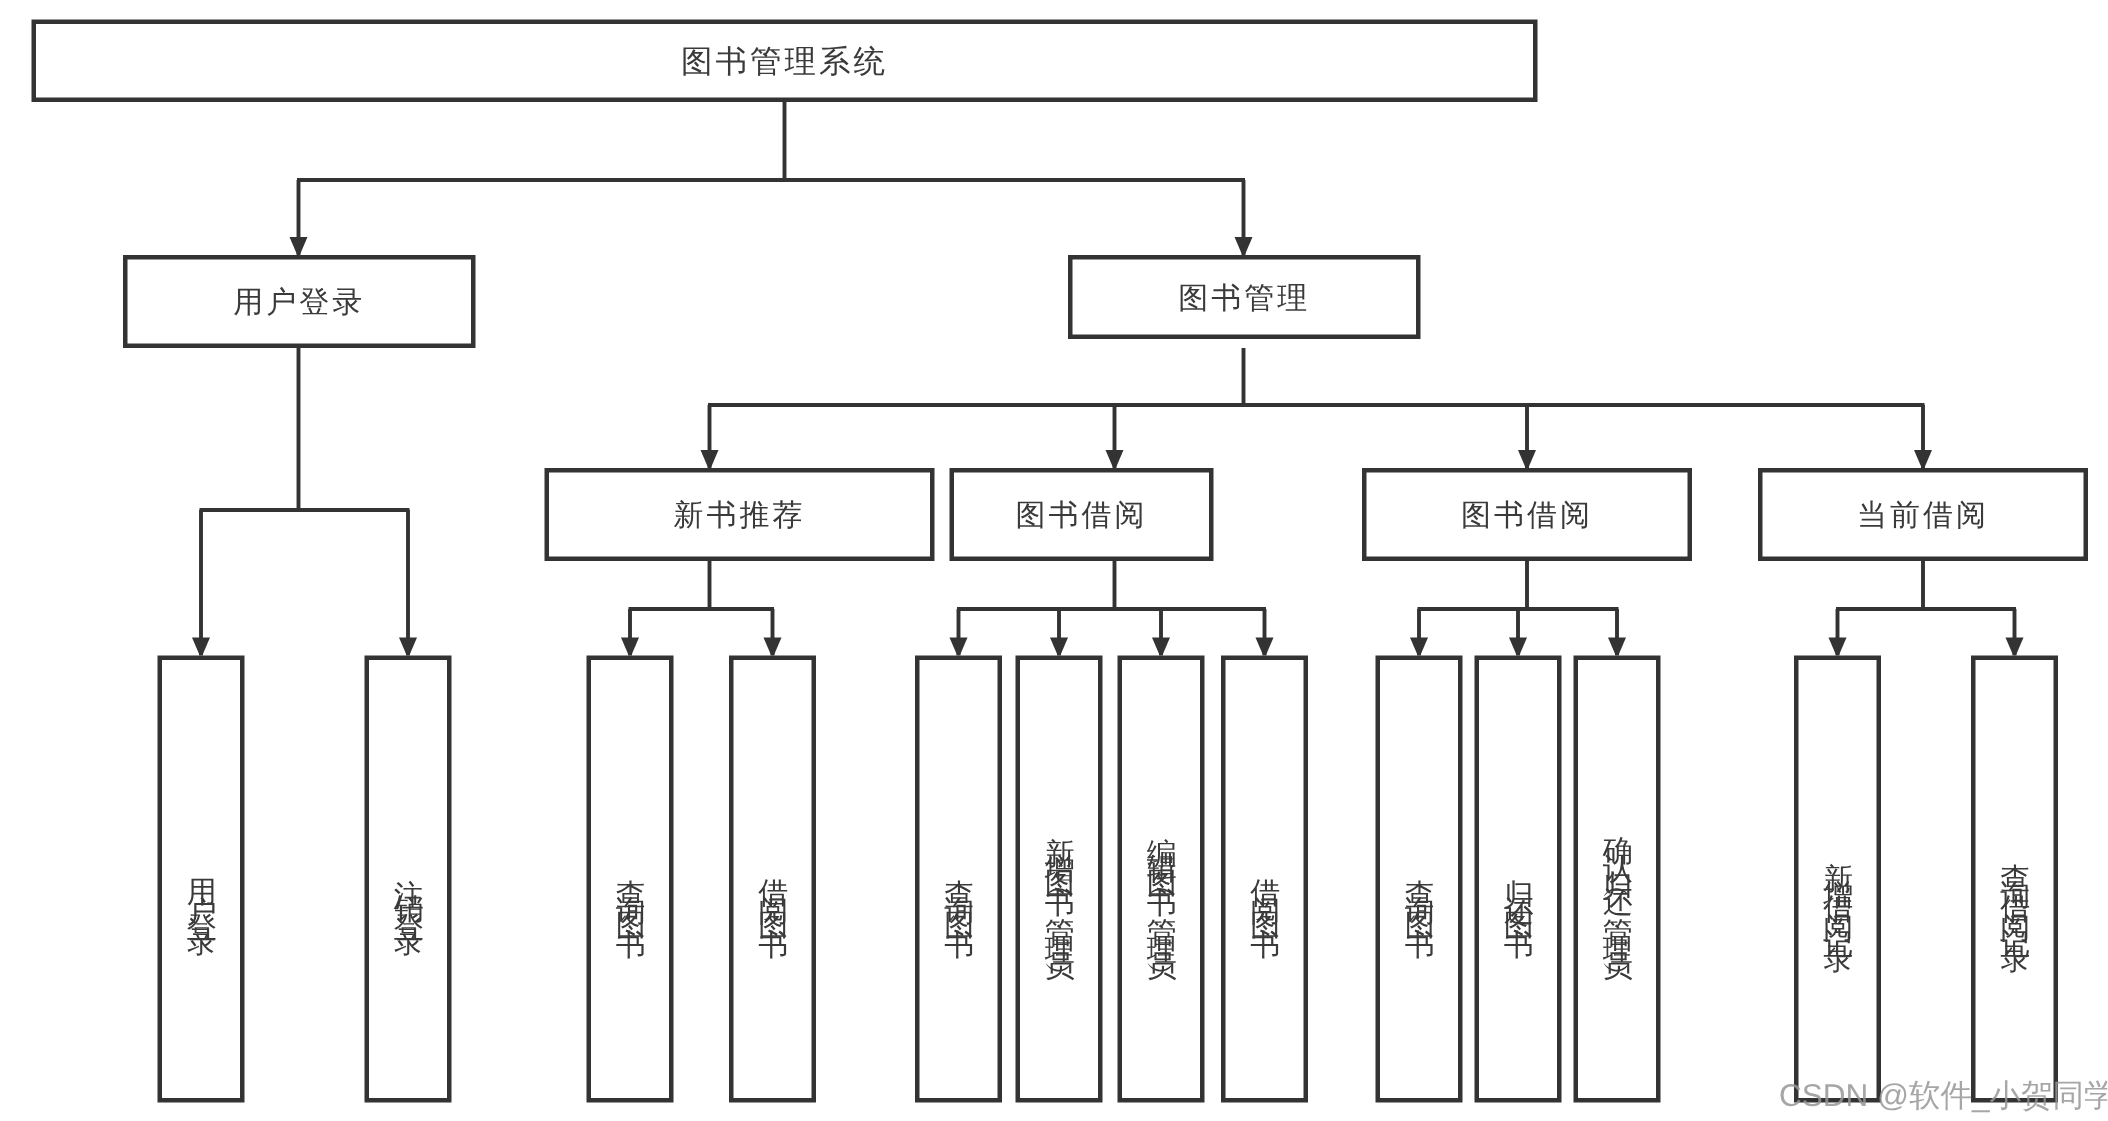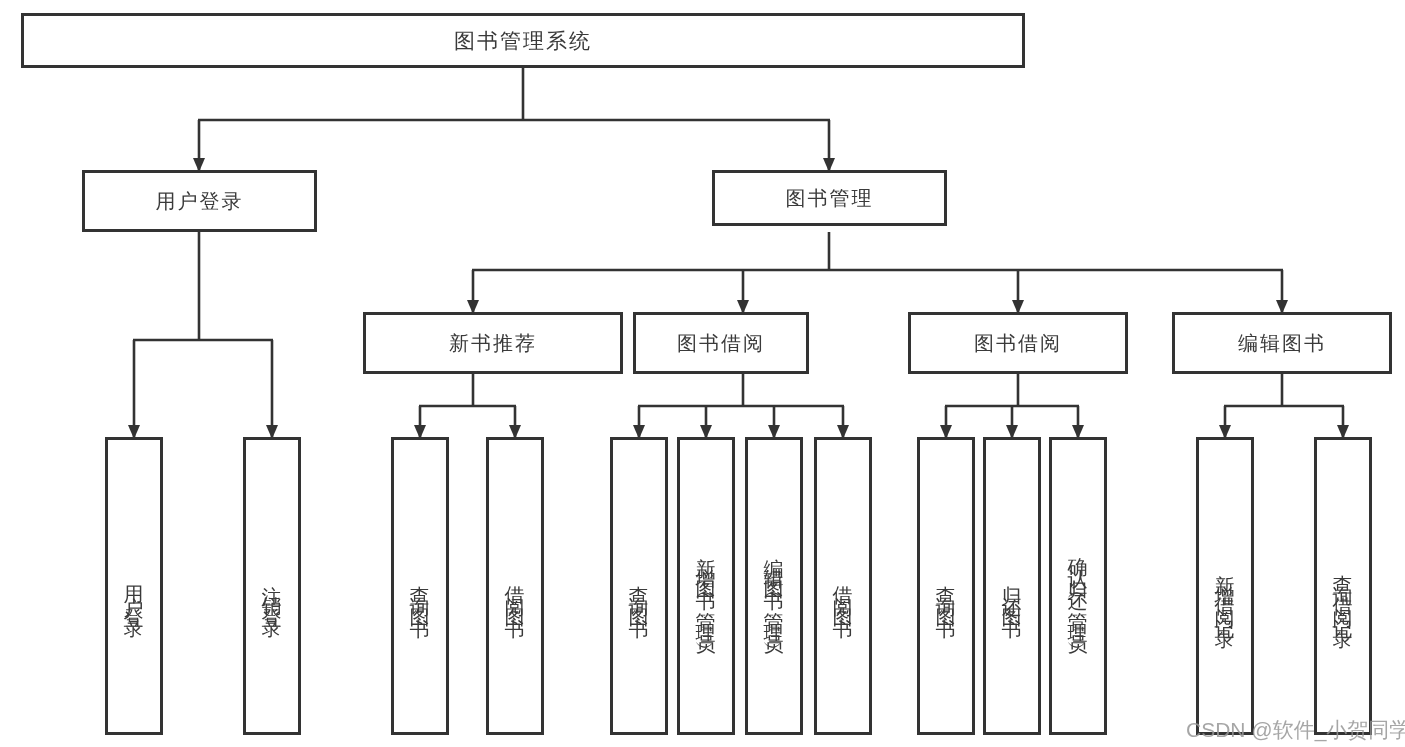--- a/index.html
+++ b/index.html
@@ -150,21 +150,21 @@
   <div class="node" id="n-new-book-rec">
     <span>新书推荐</span>
   </div>
   <div class="node" id="n-book-borrow">
     <span>图书借阅</span>
   </div>
   <div class="node" id="n-cur-borrow">
     <span>图书借阅</span>
   </div>
   <div class="node" id="n-borrow-rec">
-    <span>编辑图书</span>
+    <span>当前借阅</span>
   </div>
 
   <div class="leaf" id="l-login">
     <span>用户登录</span>
   </div>
   <div class="leaf" id="l-logout">
     <span>注销登录</span>
   </div>
 
   <div class="leaf" id="l-rec-query">

